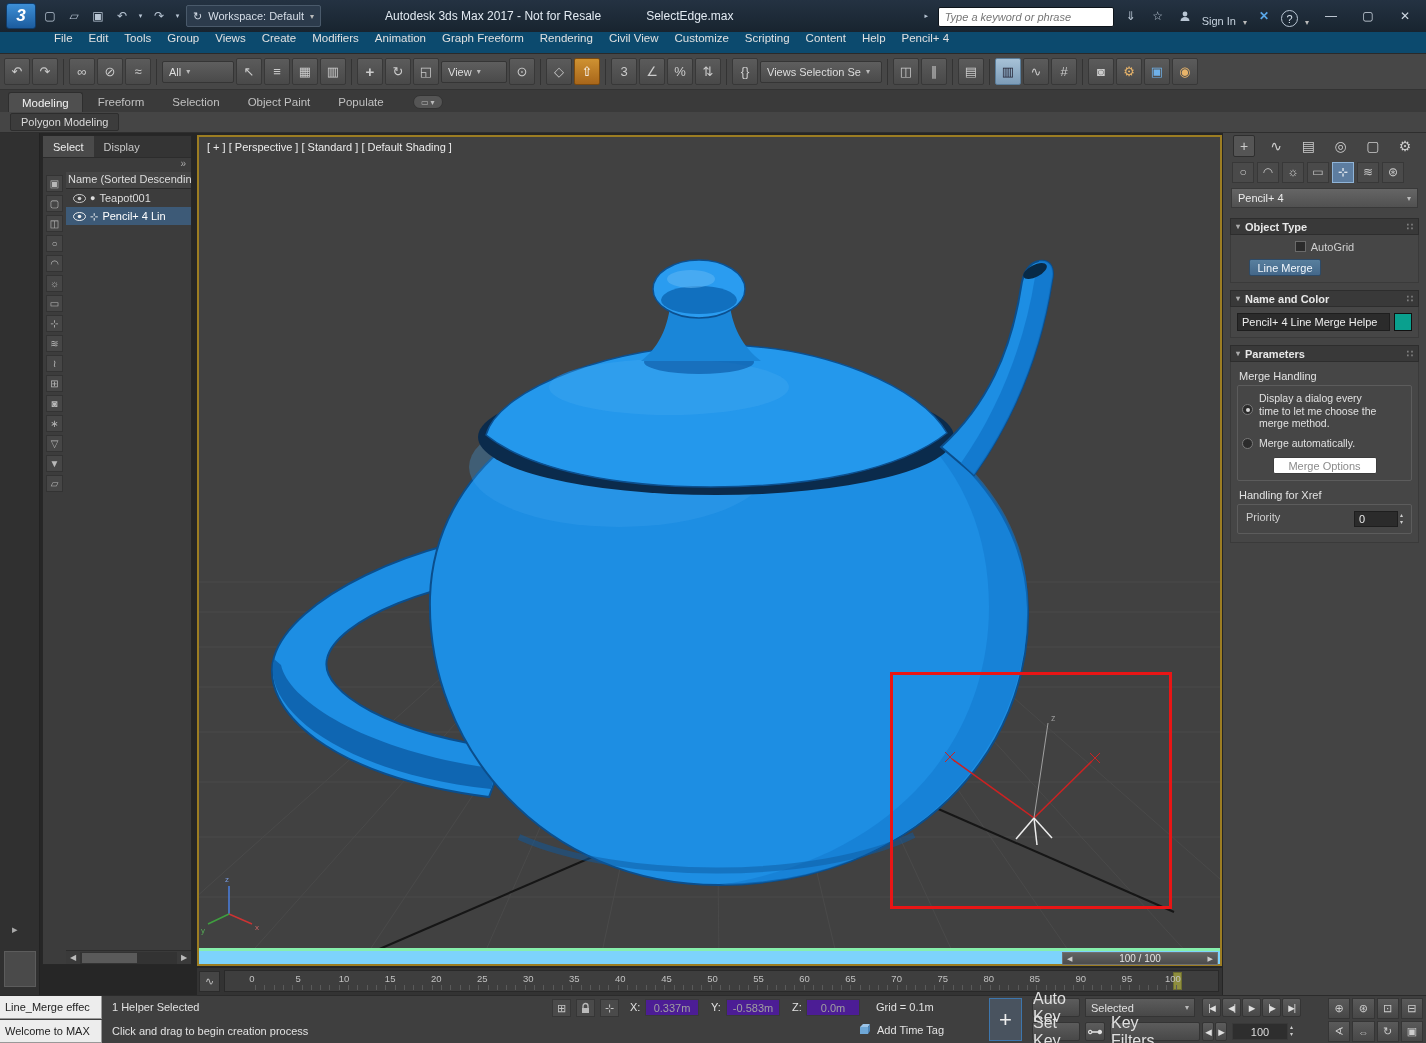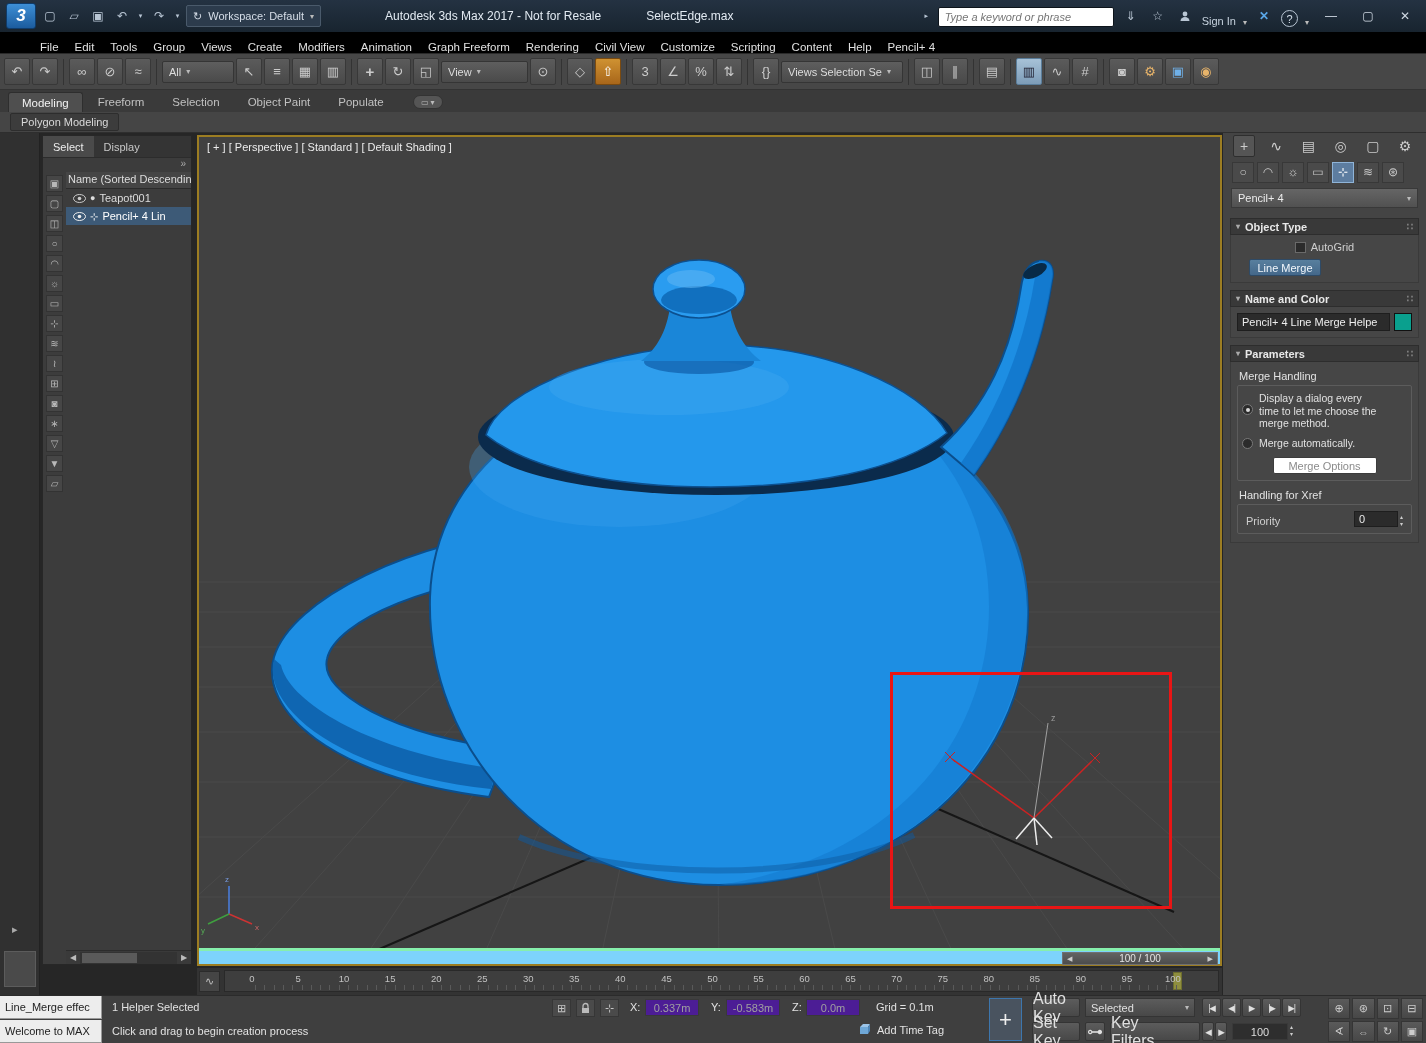--- a/index.html
+++ b/index.html
@@ -1,31 +1,31 @@
 <!DOCTYPE html>
 <html><head>
 <meta charset="utf-8">
 <style>
 *{margin:0;padding:0;box-sizing:border-box}
 html,body{width:1426px;height:1043px;overflow:hidden;background:#262626;font-family:"Liberation Sans",sans-serif;font-size:11px;color:#cfcfcf}
-.flex{display:flex;align-items:flex-end}
+.flex{display:flex;align-items:flex-start}
 
 #titlebar{position:absolute;left:0;top:0;width:1426px;height:32px;background:linear-gradient(#243242,#18242f);display:flex;align-items:center;gap:4px;padding:0 6px;color:#c6d2de}
 .logo{width:30px;height:26px;background:linear-gradient(#3d8fd6,#1c5c9e);border:1px solid #0f3c6b;border-radius:3px;color:#fff;font-weight:bold;font-size:17px;font-style:italic;display:flex;align-items:center;justify-content:center;flex:none}
 .ti{width:20px;height:22px;display:flex;align-items:center;justify-content:center;color:#b9c6d4;font-size:12px}
 .ti.sm{width:9px;font-size:7px}
 .ws{height:22px;background:#2c3b4c;border:1px solid #4a5a6b;border-radius:2px;display:flex;align-items:center;gap:6px;padding:0 6px;color:#d6dee8;white-space:nowrap}
 .tb-title{margin-left:60px;display:flex;gap:45px;color:#e2eaf2;font-size:12px;white-space:nowrap}
 .search-area{margin-left:auto;display:flex;align-items:flex-end;gap:7px}
 .search-area input{width:176px;height:20px;border:1px solid #0d141b;border-radius:2px;padding:0 6px;font-style:italic;font-size:11px;color:#777;background:#fff;font-family:"Liberation Sans",sans-serif}
 .helpq{width:17px;height:17px;border:1px solid #b9c6d4;border-radius:50%;display:flex;align-items:center;justify-content:center;font-size:11px;color:#d6e0ea}
 .win-btn{width:30px;height:22px;display:flex;align-items:center;justify-content:center;color:#cfd8e2;font-size:12px}
 .xlogo{color:#5aa7e8;font-weight:bold}
 
-#menubar{position:absolute;left:0;top:32px;width:100%;height:22px;background:#000000;border-bottom:1px solid #2a2a2a;display:flex;align-items:flex-end;padding-left:32px}
+#menubar{position:absolute;left:0;top:32px;width:100%;height:22px;background:#0c4a6e;border-bottom:1px solid #2a2a2a;display:flex;align-items:flex-start;padding-left:46px}
 #menubar span{padding:0 8px;color:#e0e0e0;font-size:11.5px;white-space:nowrap}
 
 #toolbar{position:absolute;left:0;top:54px;width:100%;height:36px;background:#474747;border-bottom:1px solid #333;display:flex;align-items:center;gap:2px;padding:0 4px;overflow:hidden}
 .tb{min-width:26px;height:27px;background:linear-gradient(#5b5b5b,#494949);border:1px solid #383838;border-radius:2px;display:flex;align-items:center;justify-content:center;color:#cbcbcb;font-size:13px;padding:0 2px;flex:none}
 .tb.bold{font-weight:bold;font-size:15px}
 .tb.on-orange{background:linear-gradient(#cf9232,#a8661a);color:#fff;border-color:#7a4a10}
 .tb.on-blue{background:linear-gradient(#a7c2d7,#7d9cb8);color:#223;border-color:#5a7d9a}
 .tb.render1{color:#e8b46a}.tb.render2{color:#6fb0e8}
 .sep{width:1px;height:26px;background:#333;margin:0 3px;flex:none}
 .dd{height:22px;background:linear-gradient(#5e5e5e,#4a4a4a);border:1px solid #353535;border-radius:2px;display:flex;align-items:center;gap:5px;padding:0 6px;color:#ddd;flex:none;white-space:nowrap}
@@ -193,21 +193,21 @@
     <span class="ar">▾</span>
   </div>
   <span class="tb">↖</span>
   <span class="tb">≡</span>
   <span class="tb">▦</span>
   <span class="tb">▥</span>
   <span class="sep"></span>
   <span class="tb bold">+</span>
   <span class="tb">↻</span>
   <span class="tb">◱</span>
-  <div class="dd" style="width:87px">
+  <div class="dd" style="width:66px">
     <span>View</span>
     <span class="ar">▾</span>
   </div>
   <span class="tb">⊙</span>
   <span class="sep"></span>
   <span class="tb">◇</span>
   <span class="tb on-orange">⇧</span>
   <span class="sep"></span>
   <span class="tb">3</span>
   <span class="tb">∠</span>

